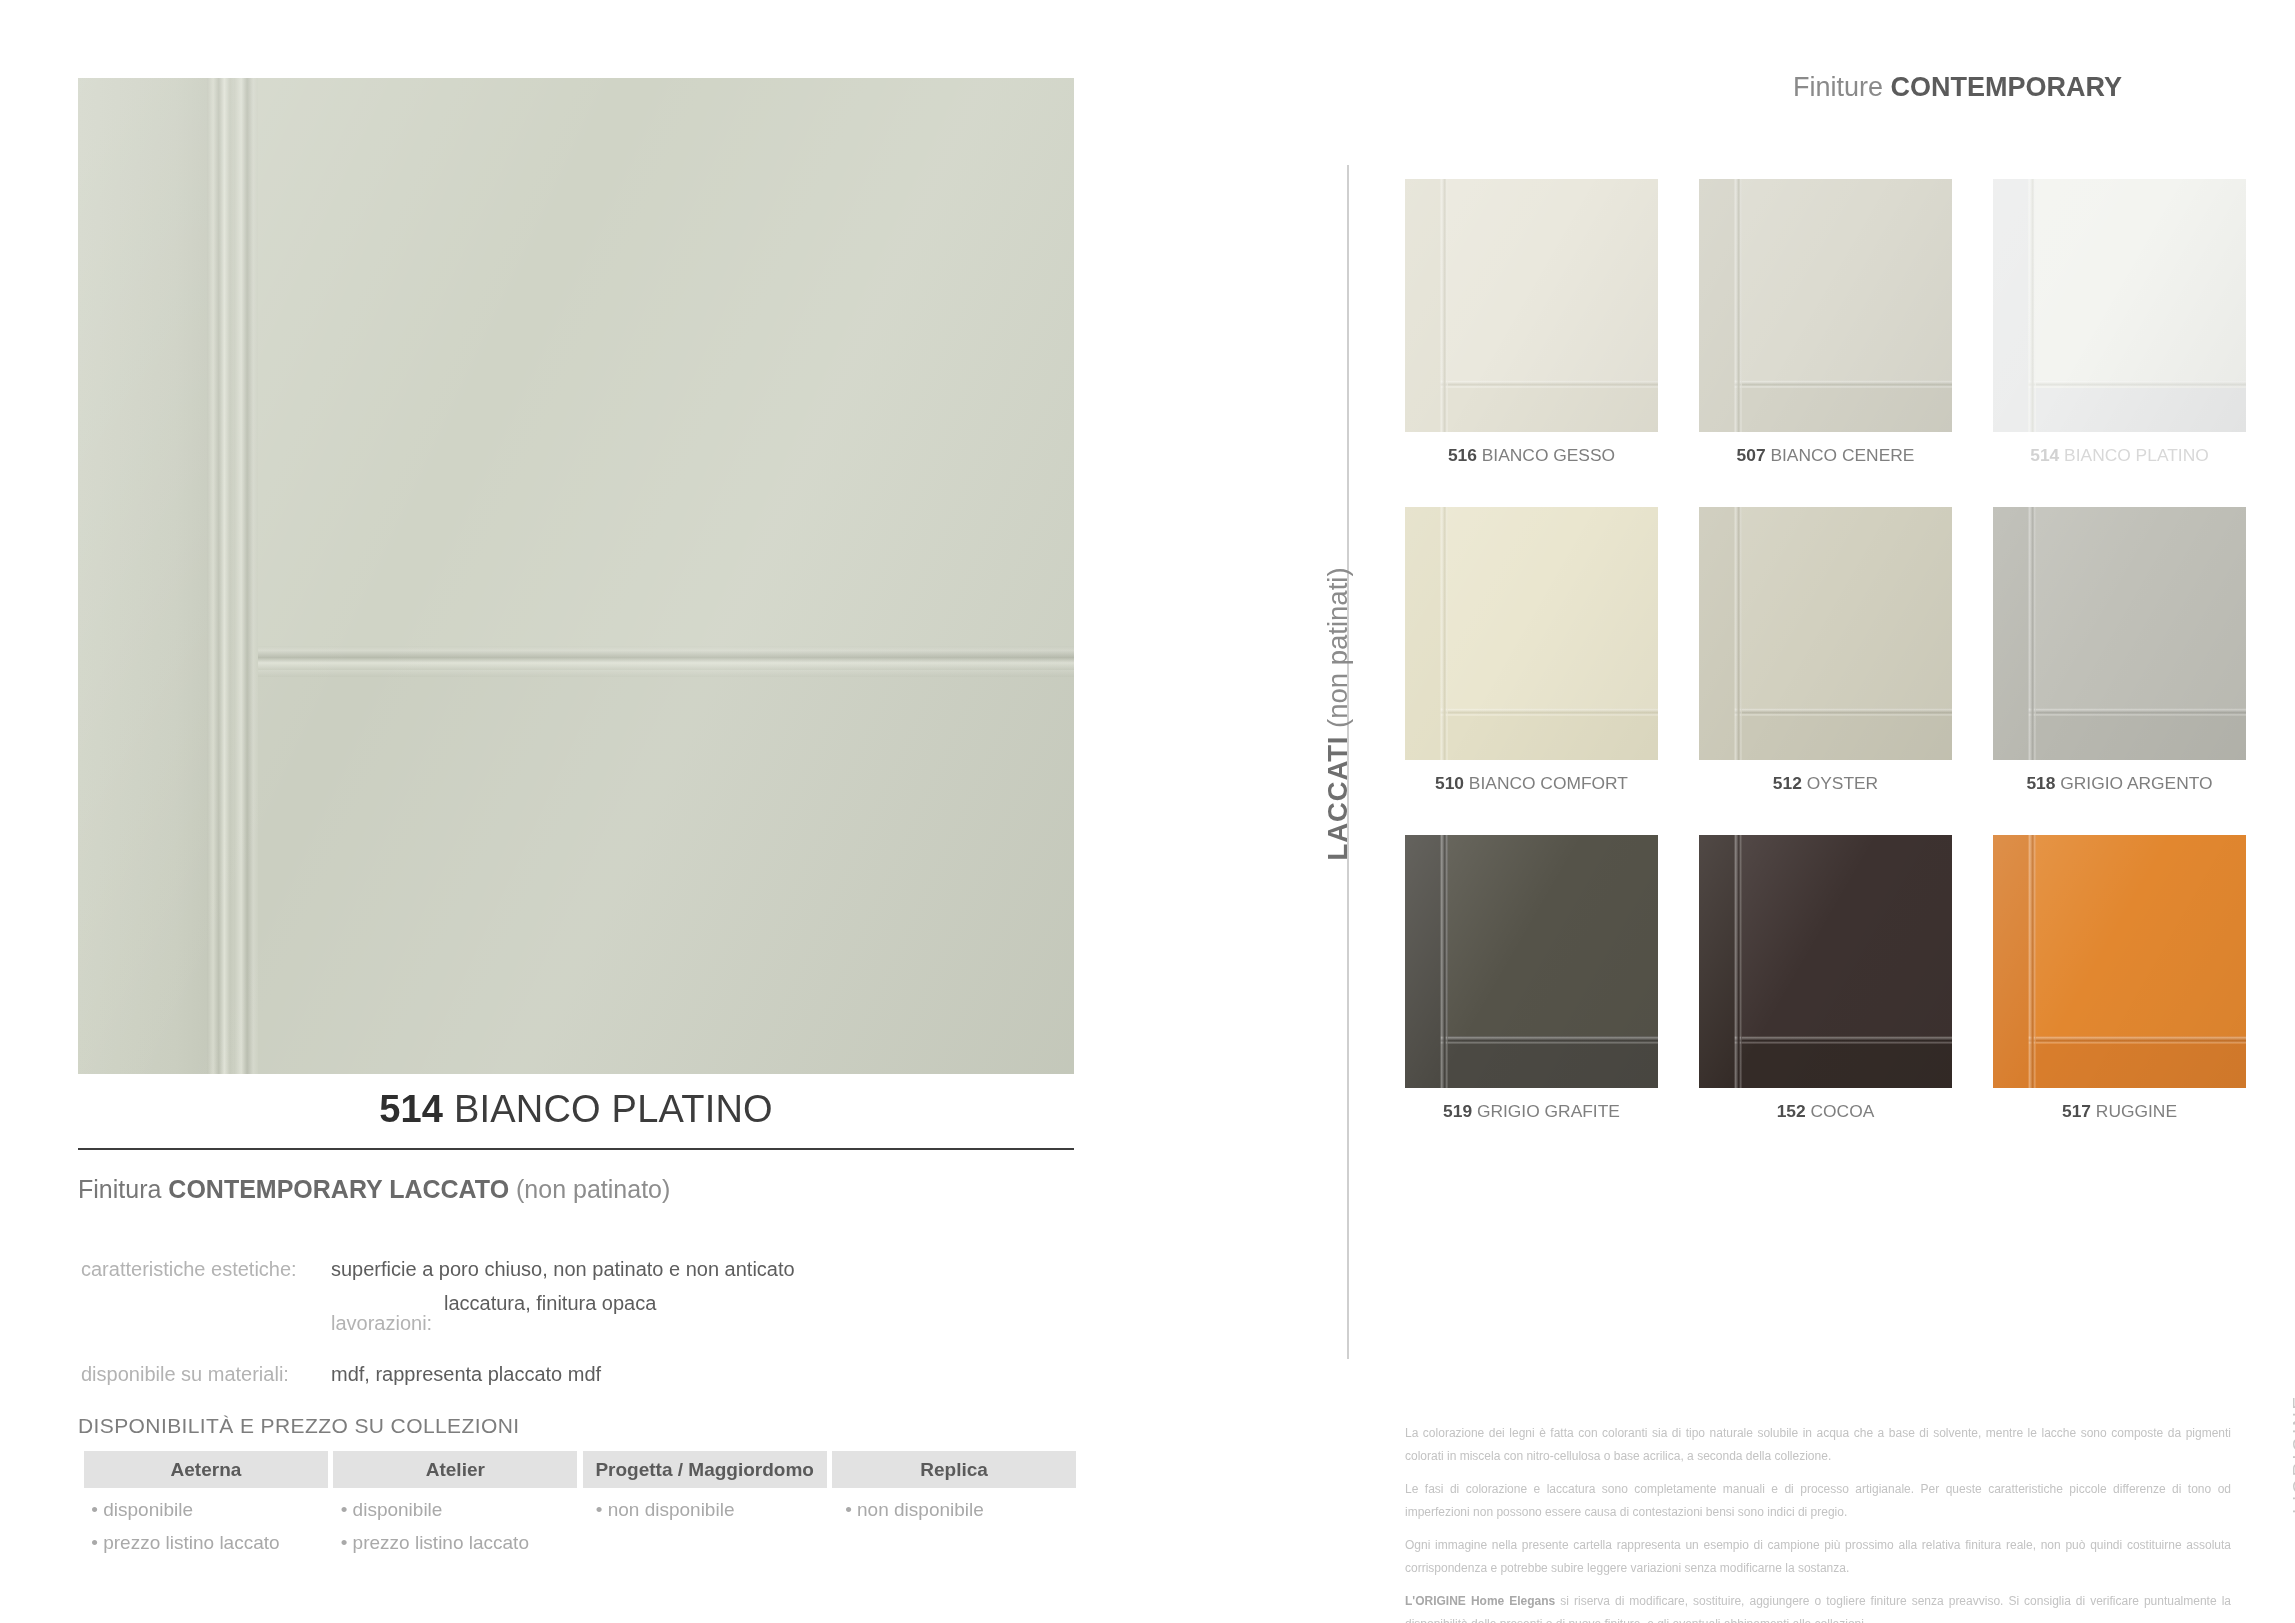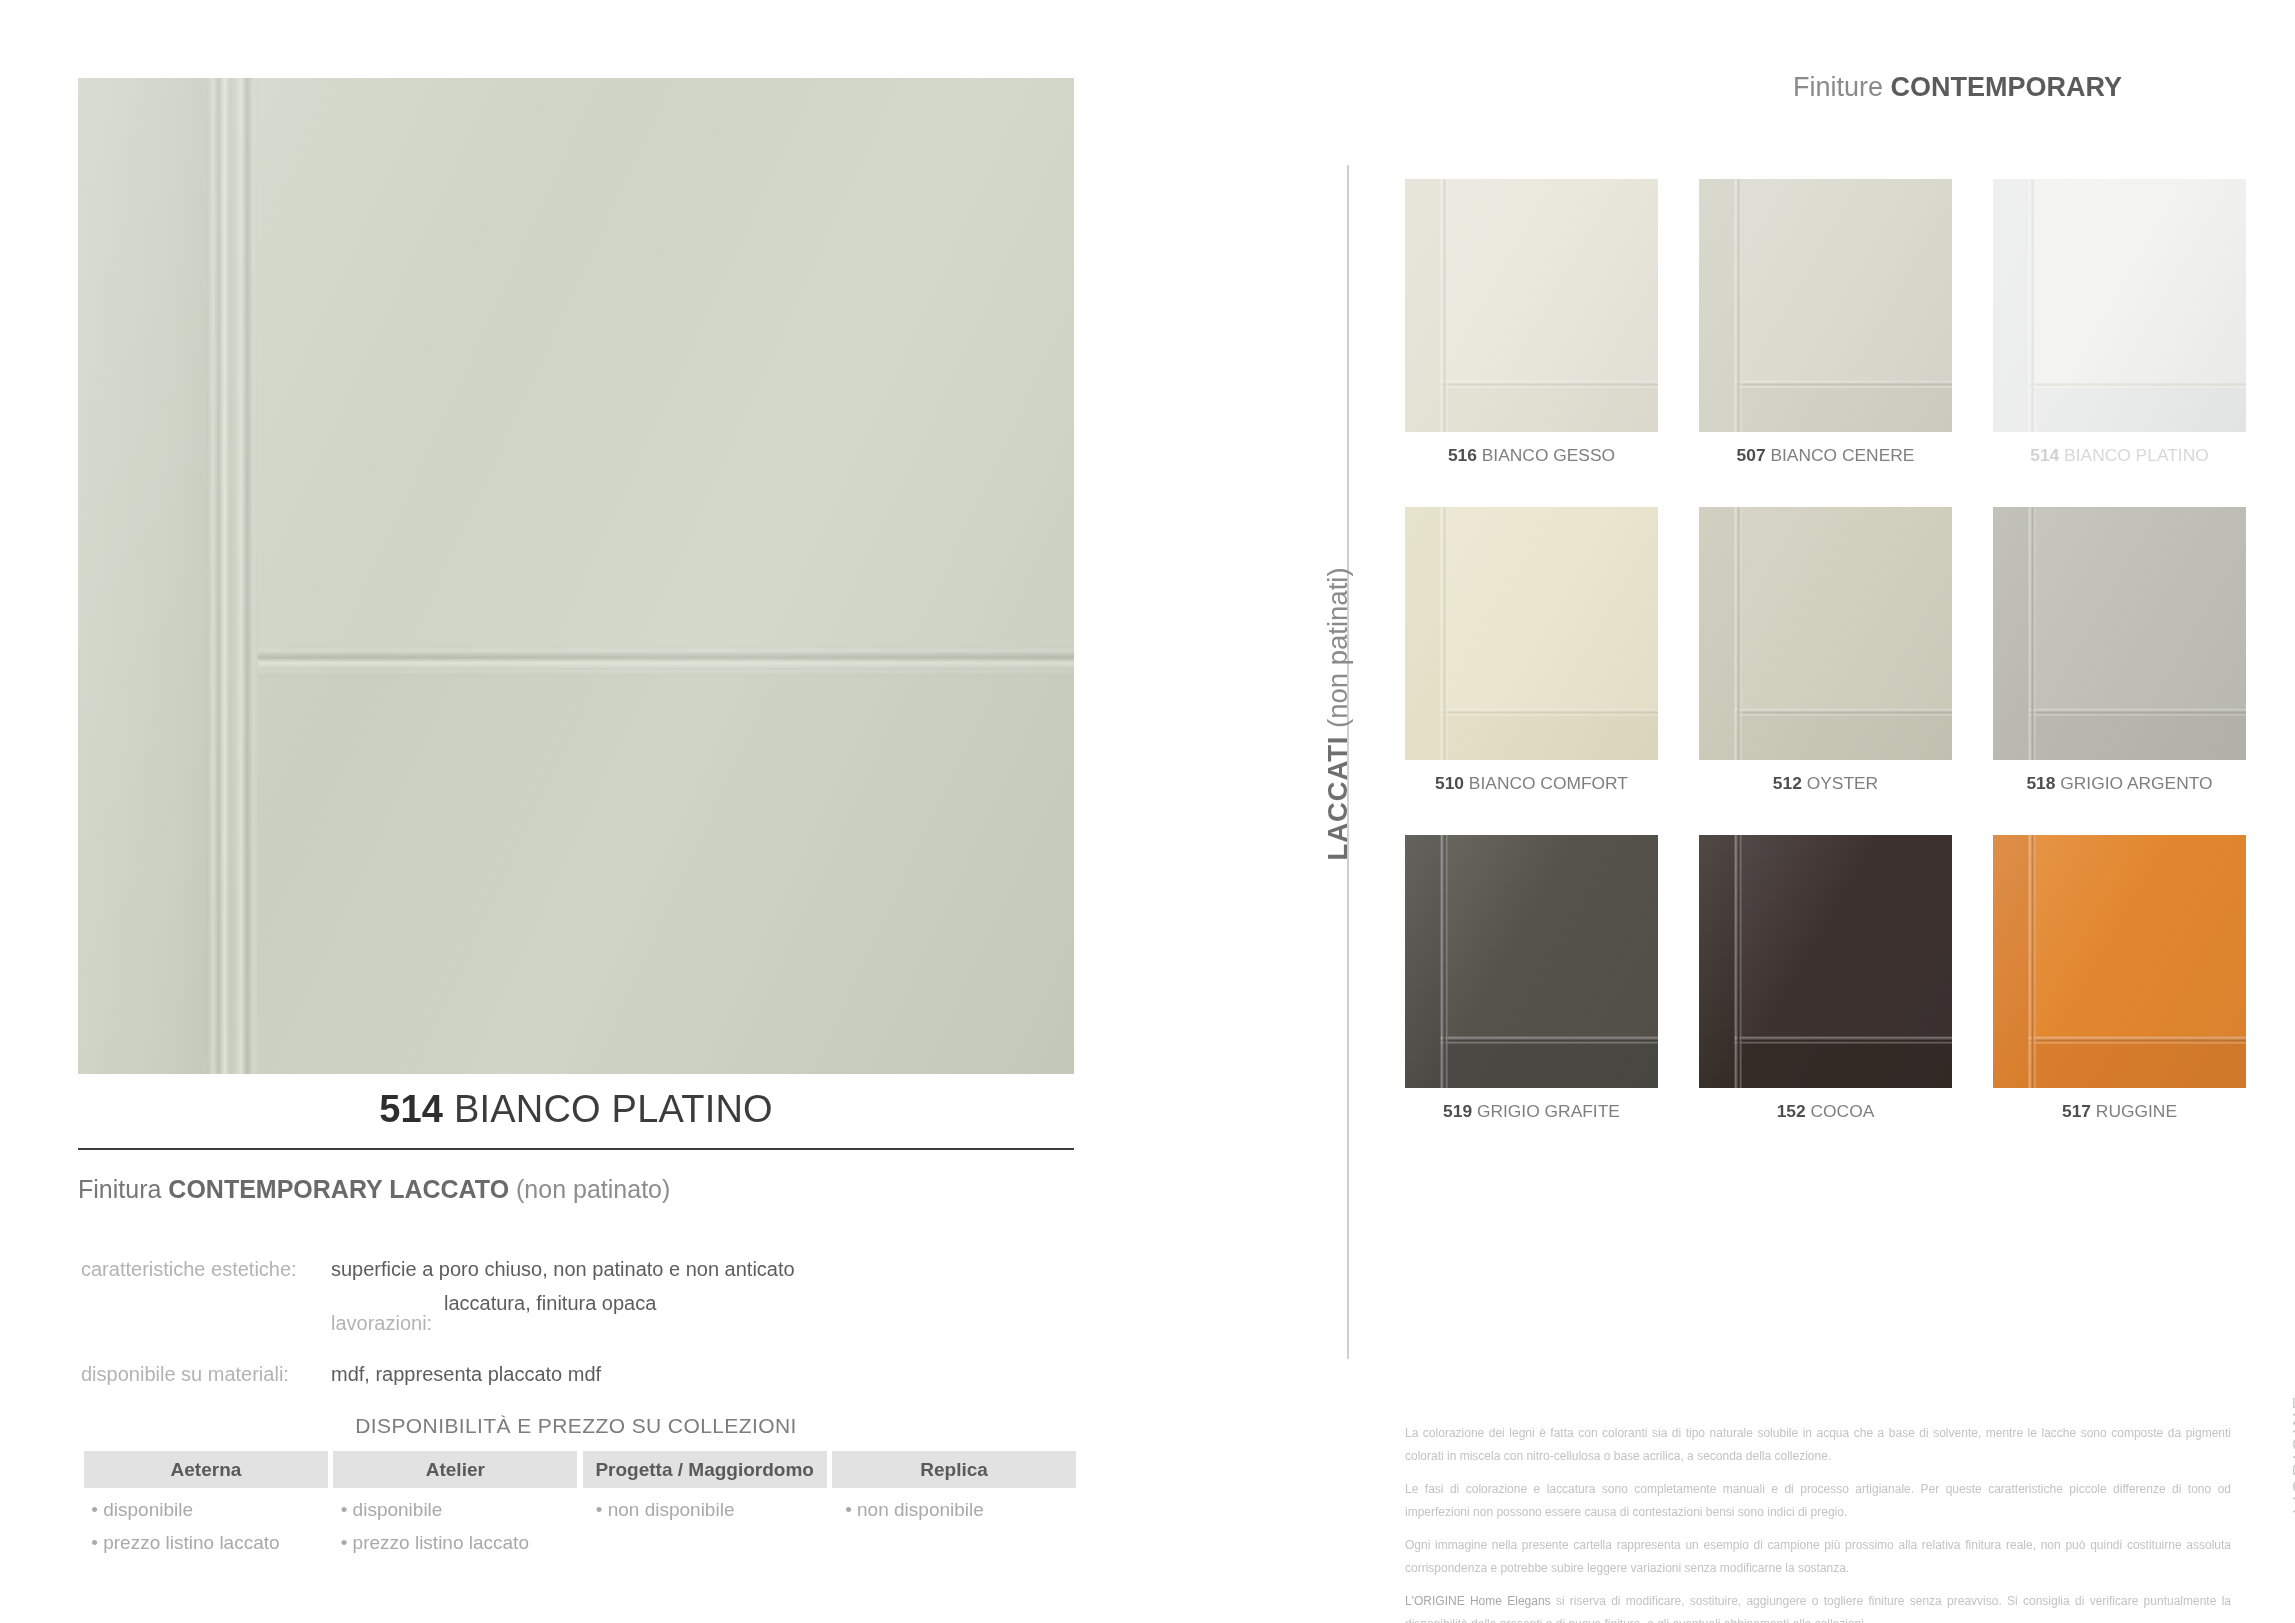--- a/index.html
+++ b/index.html
@@ -88,21 +88,21 @@
   .spec-value{color:#5d5d5d;}
 
   #spec1-label{left:81px;top:1258px;}
   #spec1-value{left:331px;top:1258px;}
   #spec2-label{left:331px;top:1292px;margin-top:20px;}
   #spec2-value{left:444px;top:1292px;}
   #spec3-label{left:81px;top:1363px;}
   #spec3-value{left:331px;top:1363px;}
 
   #avail-title{
-    position:absolute;left:78px;top:1414px;width:996px;text-align:center;
+    position:absolute;left:78px;top:1414px;width:996px;text-align:left;
     font-size:21px;color:#7d7d7d;letter-spacing:0.4px;white-space:nowrap;
   }
 
   #avail-table{
     position:absolute;left:84px;top:1451px;width:992px;
     display:flex;gap:5.5px;
   }
   .av-col{flex:1;}
   .av-head{
     background:#e2e2e2;height:37px;line-height:37px;text-align:center;
@@ -157,21 +157,21 @@
   }
   .sw-cap .c{font-weight:bold;color:#4e4e4e;}
   .sw-cap.dim .c{color:#d2d2d2;}
   .sw-cap.dim{color:#d8d8d8;}
 
   #legal{
     position:absolute;left:138px;top:1422px;width:826px;
     font-size:12px;line-height:23px;color:#c3c3c3;text-align:justify;
   }
   #legal p{margin:0 0 10px 0;}
-  #legal b{color:#a8a8a8;font-weight:normal;}
+  #legal b{color:#a8a8a8;font-weight:bold;}
 
   #logo{
     position:absolute;right:7.3px;top:1394px;
     transform:rotate(-90deg);
     transform-origin:right top;
     white-space:nowrap;
   }
   #logo .lg-main{
     font-size:19px;letter-spacing:2.8px;color:#c9c9c9;font-weight:normal;
   }

